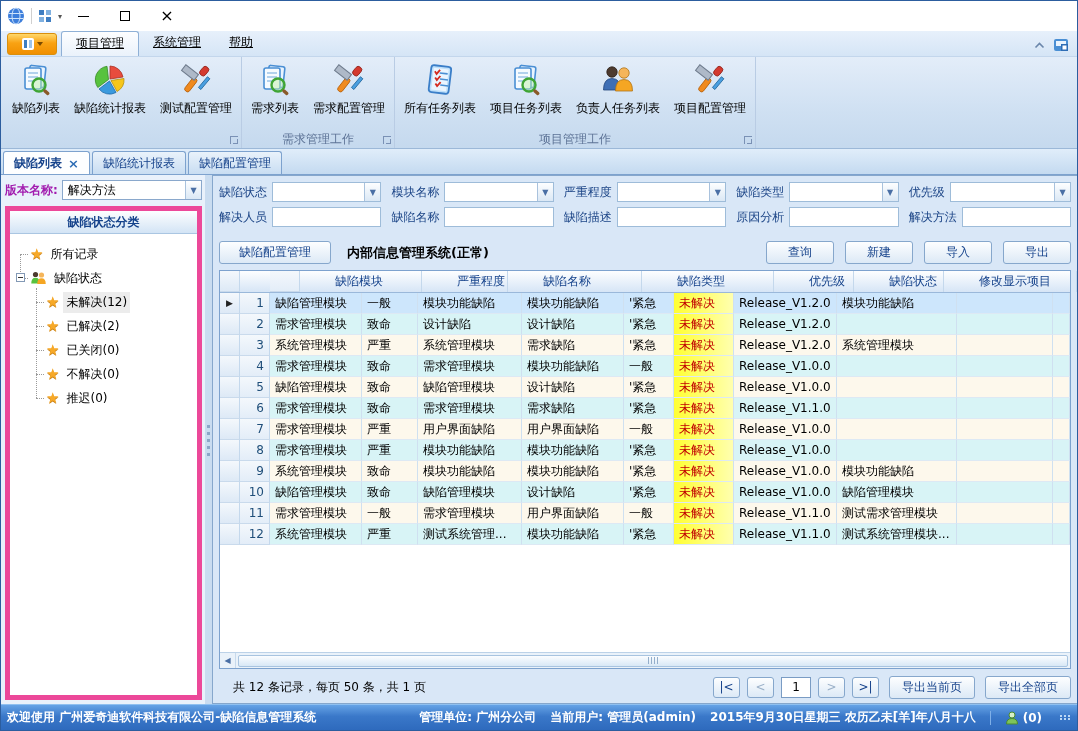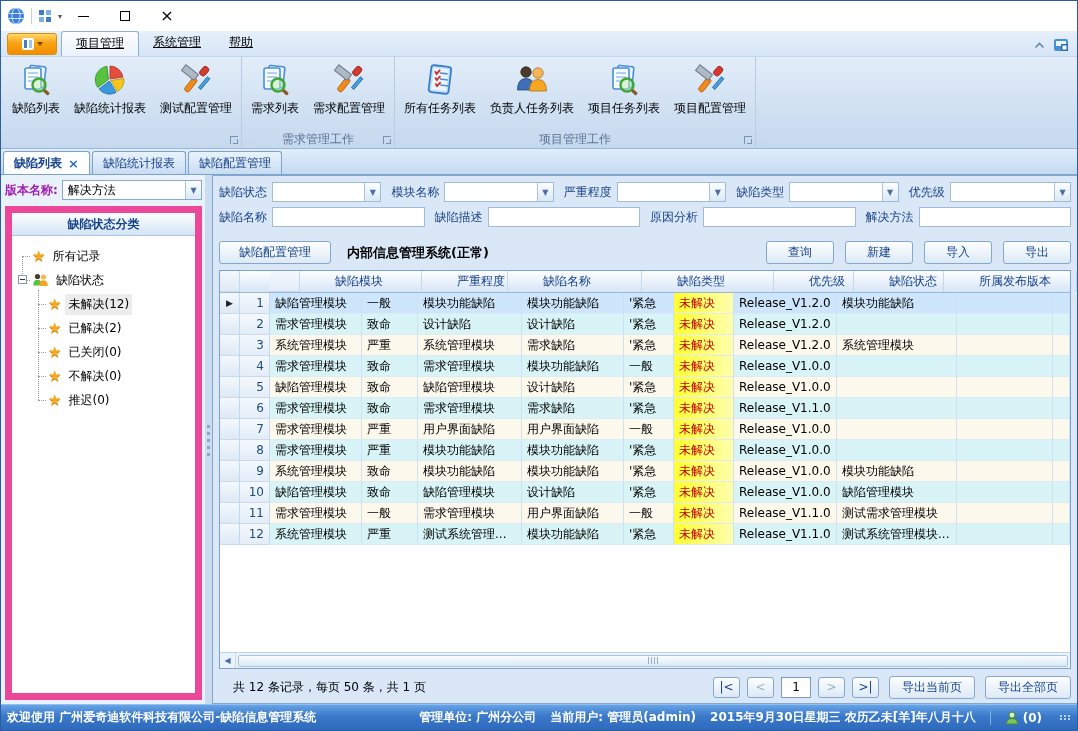--- a/index.html
+++ b/index.html
@@ -55,21 +55,21 @@
   .main { flex:1; display:flex; min-height:0; }
 
   
   .sidebar { width:204px; background:#e9f1fb; display:flex; flex-direction:column; padding:4px 3px 4px 4px; }
   .version-row { display:flex; align-items:center; height:22px; flex:0 0 auto; }
   .version-row .vlabel { font-weight:bold; color:#a21caf; margin-right:4px; white-space:nowrap; }
   .select-box { flex:1; height:20px; background:#fff; border:1px solid #8aa8cc; display:flex; align-items:center; }
   .select-box .val { flex:1; padding:0 5px; color:#000; }
   .drop-btn { width:16px; height:100%; background:linear-gradient(#fdfeff,#dbe8f5); border-left:1px solid #a9c2dd;
               display:flex; align-items:center; justify-content:center; color:#4a6fa5; font-size:8px; }
-  .tree-panel { flex:1; margin-top:5px; border:7px solid #ec4899; background:#fff; display:flex; flex-direction:column; min-height:0; }
+  .tree-panel { flex:1; margin-top:5px; border:5px solid #ec4899; background:#fff; display:flex; flex-direction:column; min-height:0; }
   .tree-header { height:23px; background:linear-gradient(#fdfeff,#d3e4f5); border-bottom:1px solid #aac6e2;
                  display:flex; align-items:center; justify-content:center; color:#15428b; font-weight:bold; }
   .tree-body { flex:1; position:relative; padding-top:8px; overflow:hidden; }
   .tree-row { height:24px; display:flex; align-items:center; gap:4px; position:relative; }
   .tree-row.lvl0 { padding-left:20px; }
   .tree-row.lvl1 { padding-left:36px; }
   .tree-row.lvl0::before { content:''; position:absolute; left:10px; top:12px; width:8px; border-top:1px dotted #9a9a9a; }
   .tree-row.lvl1::before { content:''; position:absolute; left:26px; top:12px; width:8px; border-top:1px dotted #9a9a9a; }
   .vline-root { position:absolute; left:10px; top:20px; height:24px; border-left:1px dotted #9a9a9a; }
   .vline-child { position:absolute; left:26px; top:54px; height:110px; border-left:1px dotted #9a9a9a; }
@@ -282,39 +282,39 @@
                 <rect x="9.5" y="5.5" width="15" height="22" fill="#eaf5ff" transform="rotate(7 17 16)"></rect>
                 <path d="M16 10 h8 M17 16 h8 M18 22 h8" stroke="#4a8fd4" stroke-width="1.6" transform="rotate(7 17 16)"></path>
                 <path d="M11 9 l2 2.4 3-4.4 M12 15 l2 2.4 3-4.4 M13 21 l2 2.4 3-4.4" stroke="#d42a1e" stroke-width="1.8" fill="none" transform="rotate(7 17 16)"></path>
               </svg>
             </span>
             <span class="rlbl">所有任务列表</span>
           </div>
           <div class="rbtn">
             <span class="ricon">
               <svg viewBox="0 0 34 34">
-                <circle cx="11" cy="9" r="5.2" fill="#4c3a2e" stroke="#2c1f16" stroke-width="0.8"></circle>
-                <path d="M2.5 27 Q2.5 15.5 11 15.5 Q19.5 15.5 19.5 27 Z" fill="#3f6fb5" stroke="#24477c" stroke-width="0.8"></path>
-                <circle cx="23" cy="10" r="5.2" fill="#f5b55a" stroke="#b07417" stroke-width="0.8"></circle>
-                <path d="M14.5 28 Q14.5 16.5 23 16.5 Q31.5 16.5 31.5 28 Z" fill="#f5a623" stroke="#b07417" stroke-width="0.8"></path>
-              </svg>
-            </span>
-            <span class="rlbl">负责人任务列表</span>
-          </div>
-          <div class="rbtn">
-            <span class="ricon">
-              <svg viewBox="0 0 34 34">
                 <rect x="10" y="3" width="16" height="21" rx="2" fill="#eaf4fe" stroke="#4a8fd4" stroke-width="1.6" transform="rotate(6 18 13)"></rect>
                 <rect x="6" y="5" width="16" height="21" rx="2" fill="#f6fbff" stroke="#4a8fd4" stroke-width="1.6"></rect>
                 <path d="M9 10 h10 M9 14 h10 M9 18 h7" stroke="#9cc4e8" stroke-width="1.4"></path>
                 <circle cx="20" cy="22" r="6.5" fill="rgba(190,240,170,0.5)" stroke="#3fa535" stroke-width="2.4"></circle>
                 <rect x="25" y="26" width="7" height="3.4" rx="1.6" fill="#8a5a2a" transform="rotate(42 26 27)"></rect>
               </svg>
             </span>
             <span class="rlbl">项目任务列表</span>
+          </div>
+          <div class="rbtn">
+            <span class="ricon">
+              <svg viewBox="0 0 34 34">
+                <circle cx="11" cy="9" r="5.2" fill="#4c3a2e" stroke="#2c1f16" stroke-width="0.8"></circle>
+                <path d="M2.5 27 Q2.5 15.5 11 15.5 Q19.5 15.5 19.5 27 Z" fill="#3f6fb5" stroke="#24477c" stroke-width="0.8"></path>
+                <circle cx="23" cy="10" r="5.2" fill="#f5b55a" stroke="#b07417" stroke-width="0.8"></circle>
+                <path d="M14.5 28 Q14.5 16.5 23 16.5 Q31.5 16.5 31.5 28 Z" fill="#f5a623" stroke="#b07417" stroke-width="0.8"></path>
+              </svg>
+            </span>
+            <span class="rlbl">负责人任务列表</span>
           </div>
           <div class="rbtn">
             <span class="ricon">
               <svg viewBox="0 0 34 34">
                 <rect x="9" y="14" width="5.5" height="16" rx="2.4" fill="#f08a1e" stroke="#b55f08" stroke-width="0.8" transform="rotate(38 12 22)"></rect>
                 <path d="M3 6 L19 6 L19 13 L3 13 Z" fill="#aeb9c8" stroke="#6e7b8c" stroke-width="1" transform="rotate(38 11 9.5)"></path>
                 <rect x="22" y="3" width="6.5" height="10" rx="2.8" fill="#d43a2f" stroke="#8f1f16" stroke-width="0.8" transform="rotate(40 25 8)"></rect>
                 <rect x="23.6" y="13" width="3.2" height="14" fill="#4a9fe0" stroke="#23689e" stroke-width="0.8" transform="rotate(40 25 20)"></rect>
               </svg>
             </span>
@@ -431,20 +431,26 @@
             <div class="fpair">
               <span class="flabel">优先级</span>
               <div class="finput">
                 <input value="" style="">
                 <span class="drop-btn">▼</span>
               </div>
             </div>
           </div>
         <div class="frow" id="filterRow2">
             <div class="fpair">
+              <span class="flabel">解决人员</span>
+              <div class="finput">
+                <input value="" style="">
+              </div>
+            </div>
+            <div class="fpair">
               <span class="flabel">缺陷名称</span>
               <div class="finput">
                 <input value="" style="">
               </div>
             </div>
             <div class="fpair">
               <span class="flabel">缺陷描述</span>
               <div class="finput">
                 <input value="" style="">
               </div>
@@ -478,21 +484,21 @@
       <div class="grid">
         <div class="ghead" id="gridHead">
             <div class="ind-cell"></div>
             <div class="num-cell"></div>
             <div class="gh-cell" style="width: 92px;">缺陷模块</div>
             <div class="gh-cell" style="width: 56px;">严重程度</div>
             <div class="gh-cell" style="width: 104px;">缺陷名称</div>
             <div class="gh-cell" style="width: 102px;">缺陷类型</div>
             <div class="gh-cell" style="width: 50px;">优先级</div>
             <div class="gh-cell" style="width: 60px;">缺陷状态</div>
-            <div class="gh-cell" style="width: 103px;">所属发布版本</div>
+            <div class="gh-cell" style="width: 103px;">修改显示项目</div>
             <div class="gh-cell" style="width: 120px;">缺陷描述</div>
             <div class="gh-cell" style="width: 96px;">原因分析</div>
             <div class="gh-cell last">解决方法</div>
           </div>
         <div id="gridRows">
             <div class="grow sel">
               <div class="ind-cell">▶</div>
               <div class="num-cell">1</div>
               <div class="gc" style="width: 92px;">缺陷管理模块</div>
               <div class="gc" style="width: 56px;">一般</div>

